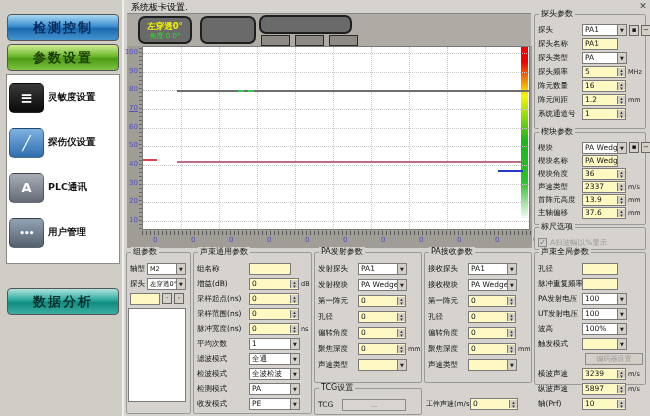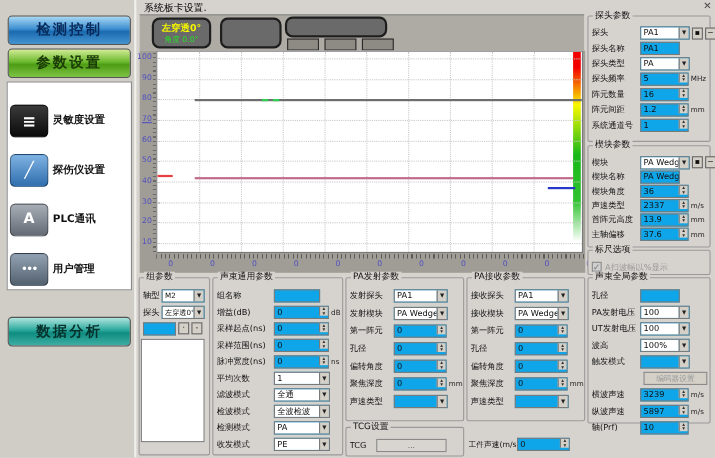--- a/index.html
+++ b/index.html
@@ -7,21 +7,21 @@
 
   
   #sidebar { position:absolute; left:0; top:0; width:124px; height:416px; background:#d0cdc6; border-right:2px solid #efefec; }
   .big-btn { position:absolute; left:7px; width:112px; height:27px; border-radius:4px; border:1px solid #555;
              font-size:13px; font-weight:bold; text-align:center; line-height:26px; cursor:pointer;
              font-family:"DejaVu Serif", serif; letter-spacing:2px; }
   #btn-detect { top:14px; background:linear-gradient(#a8d8f4 0%, #3d8fd0 45%, #1a6ab0 55%, #4695cf 100%); color:#082a5a; }
   #btn-param  { top:44px; background:linear-gradient(#d2ec96 0%, #6cb92e 45%, #4d9c14 55%, #7ec344 100%); color:#1b3c06; }
   #btn-analysis { top:288px; background:linear-gradient(#aee4de 0%, #2aa89c 45%, #0f8c80 55%, #3fae a4 100%);
                   background:linear-gradient(#aee4de 0%, #2aa89c 45%, #0f8c80 55%, #3faea4 100%); color:#05322d; }
-  #icon-panel { position:absolute; left:6px; top:74px; width:114px; height:190px; background:#fff; border:1px solid #8a8a8a; padding:12px 2px; }
+  #icon-panel { position:absolute; left:6px; top:74px; width:114px; height:190px; background:#fff; border:1px solid #8a8a8a; padding:0 2px; }
   .side-item { display:flex; align-items:center; gap:4px; height:45px; cursor:pointer; }
   .side-item .icon { width:35px; height:30px; border-radius:5px; display:flex; align-items:center; justify-content:center;
                      color:#fff; font-weight:bold; font-size:13px; flex:none; border:1px solid rgba(0,0,0,.35); }
   .side-label { font-weight:bold; font-size:9.5px; }
   .t-sensitivity .icon { background:linear-gradient(#3a3a3a,#0a0a0a); }
   .t-sensitivity .icon::before { content:"≡"; color:#fff; font-size:15px; }
   .t-hammer .icon { background:linear-gradient(#7fb2e2,#2f6eae); }
   .t-hammer .icon::before { content:"╱"; color:#fff; font-size:14px; }
   .t-plc .icon { background:linear-gradient(#a8aeb6,#636a74); }
   .t-plc .icon::before { content:"A"; color:#fff; font-size:13px; }
@@ -59,21 +59,21 @@
   #x-ruler::before { content:""; position:absolute; left:0; top:1px; height:4px; width:100%;
                      background:repeating-linear-gradient(to right,#5a5a5a 0 1px,transparent 1px 4px); }
   .xtick { position:absolute; top:6px; color:#5050c0; font-size:7px; }
 
   
   .grp { position:absolute; border:1px solid #9a9a9a; border-radius:2px; background:#d6d3ce; }
   .grp-title { position:absolute; top:-6px; left:4px; background:#d6d3ce; padding:0 2px; font-size:8px; line-height:10px; white-space:nowrap; }
   .rows { padding:8px 2px 0 3px; }
   .frow { display:flex; align-items:center; height:15px; }
   .flabel { font-size:7.5px; white-space:nowrap; overflow:hidden; flex:none; }
-  .fctl { display:inline-flex; align-items:flex-start; border:1px solid #7a7a7a; background:#0ea5e9; height:12px; flex:none; }
+  .fctl { display:inline-flex; align-items:center; border:1px solid #7a7a7a; background:#fef9c3; height:12px; flex:none; }
   .fval { font-size:7.5px; line-height:10px; padding:0 2px; min-width:30px; white-space:nowrap; overflow:hidden; }
   .t-select .fval { background:#fff; }
   .spin { width:8px; background:#d4d0c8; border-left:1px solid #7a7a7a; display:flex; flex-direction:column; align-items:center; justify-content:center; cursor:pointer; }
   .spin::before { content:"▴"; font-size:5px; line-height:4px; color:#333; }
   .spin::after  { content:"▾"; font-size:5px; line-height:4px; color:#333; }
   .drop { width:9px; background:#d4d0c8; border-left:1px solid #7a7a7a; font-size:5px; line-height:10px; text-align:center; color:#222; cursor:pointer; }
   .unit { font-size:6.5px; margin-left:2px; color:#222; }
   .mini { width:10px; height:11px; border:1px solid #666; background:#d4d0c8; font-size:7px; line-height:9px; text-align:center; margin-left:2px; cursor:pointer; flex:none; }
 
   
@@ -657,20 +657,28 @@
   <div class="rows">
 
   <div class="frow t-text">
       <span class="flabel">孔径</span>
       <span class="fctl">
         <span class="fval"></span>
 
       </span>
 
     </div>
+      <div class="frow t-text">
+      <span class="flabel">脉冲重复频率</span>
+      <span class="fctl">
+        <span class="fval"></span>
+
+      </span>
+
+    </div>
       <div class="frow t-select">
       <span class="flabel">PA发射电压</span>
       <span class="fctl">
         <span class="fval">100</span>
 
         <span class="drop">▼</span>
       </span>
 
     </div>
       <div class="frow t-select">

